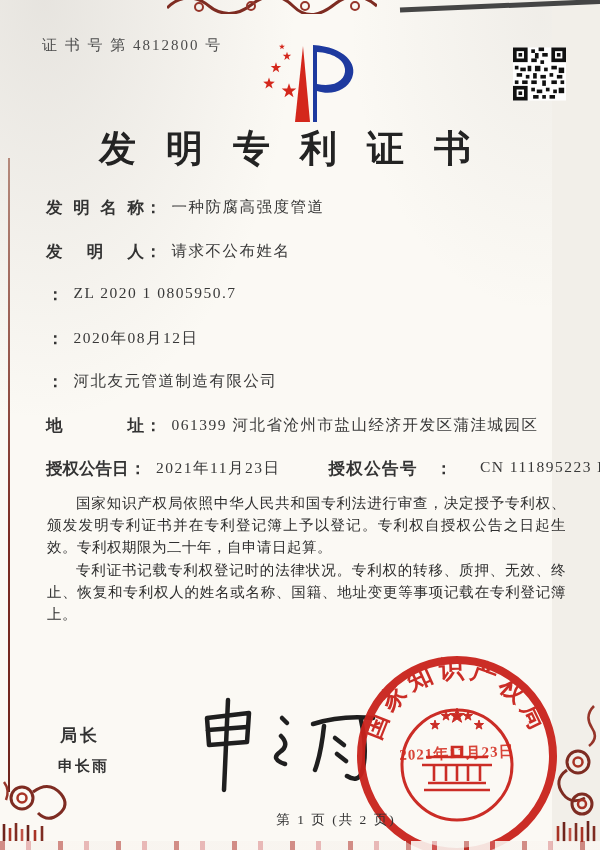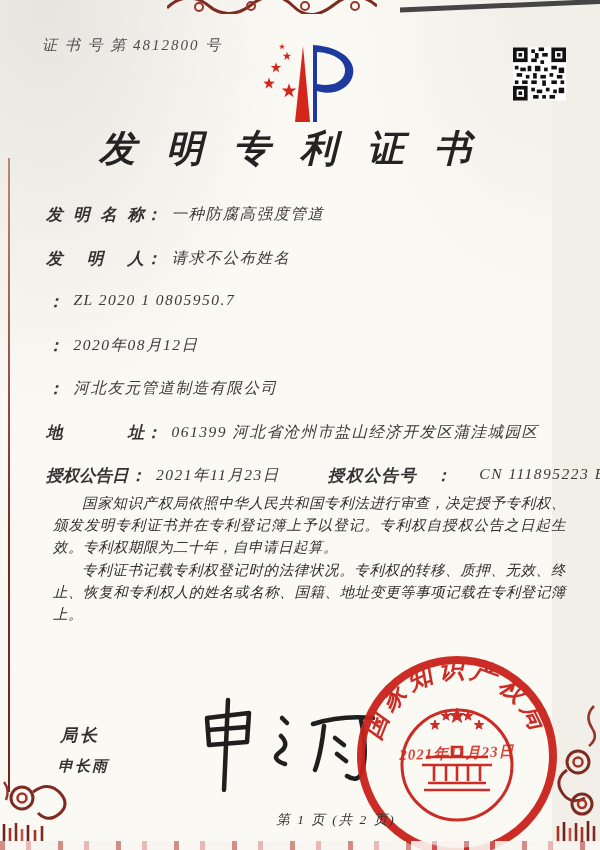--- a/index.html
+++ b/index.html
@@ -7,48 +7,47 @@
     width:600px;height:850px;overflow:hidden;
     font-family:"Liberation Serif","DejaVu Serif",serif;
     background:#f2efe9;
   }
   .page{
     position:relative;width:552px;height:850px;
     background:
       radial-gradient(ellipse at 8% 0%, rgba(150,145,140,.20), transparent 35%),
       radial-gradient(ellipse at 98% 2%, rgba(160,155,150,.12), transparent 25%),
       #fbf9f4;
-    font-style: italic;
   }
   .cert-no{
     position:absolute;left:42px;top:36px;
     font-size:15px;color:#4c4c4c;letter-spacing:2px;white-space:nowrap;
   }
   .logo{position:absolute;left:240px;top:34px;width:120px;height:90px;}
   .qr{position:absolute;left:513px;top:46px;width:53px;height:56px;}
   .title{
     position:absolute;left:0;top:124px;width:600px;
     text-align:center;font-size:37px;font-weight:bold;color:#232323;
     letter-spacing:30px;box-sizing:border-box;white-space:nowrap;
   }
-  .fields{position:absolute;left:46px;top:204px;width:520px;}
+  .fields{position:absolute;left:46px;top:197px;width:520px;}
   .frow{height:43.5px;display:flex;align-items:flex-start;white-space:nowrap;}
   .flabel{
     display:inline-block;width:98px;font-size:16.5px;font-weight:600;color:#333;
     text-align:justify;text-align-last:justify;
   }
   .fcolon{font-size:16.5px;font-weight:600;color:#333;margin:0 10px 0 1px;}
   .fvalue{font-size:15.5px;color:#383838;letter-spacing:1.5px;}
   .pair2{margin-left:48px;display:flex;gap:18px;}
   .pair2 .flabel{width:88px;}
   .body-text{
     position:absolute;left:46px;top:492px;width:520px;
     font-size:14.5px;line-height:22px;color:#2e2e2e;text-align:justify;
   }
-  .body-text p{margin:0 0 1px 7px;text-indent:2em;letter-spacing:.5px;}
+  .body-text p{margin:0 0 1px 1px;text-indent:2em;letter-spacing:.5px;}
   .sig-title{position:absolute;left:60px;top:724px;font-size:17px;font-weight:600;color:#333;letter-spacing:3px;}
   .sig-name{position:absolute;left:58px;top:757px;font-size:15px;font-weight:600;color:#333;letter-spacing:2px;}
   .sig-hand{position:absolute;left:185px;top:692px;width:205px;height:106px;}
   .seal{position:absolute;left:354px;top:653px;width:206px;height:206px;opacity:.95;}
   .seal-date{
     position:absolute;left:352px;top:744px;width:210px;text-align:center;
     font-size:15px;color:rgba(211,42,30,.88);letter-spacing:1px;transform:rotate(-2deg);
     font-weight:600;white-space:nowrap;
   }
   .page-num{

